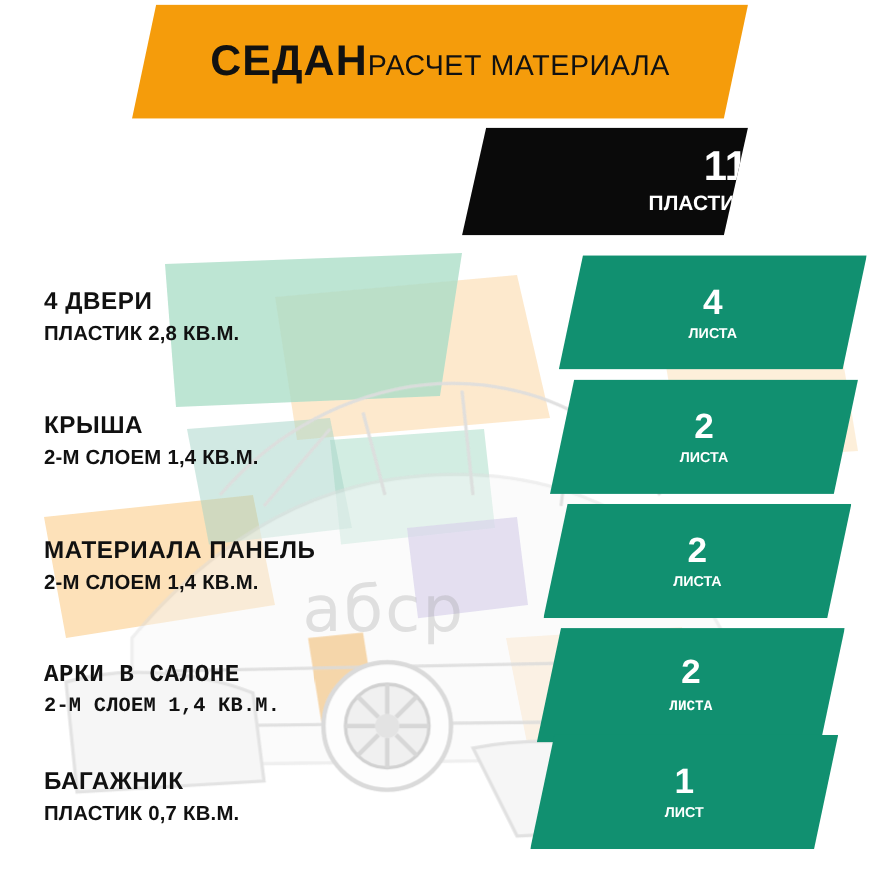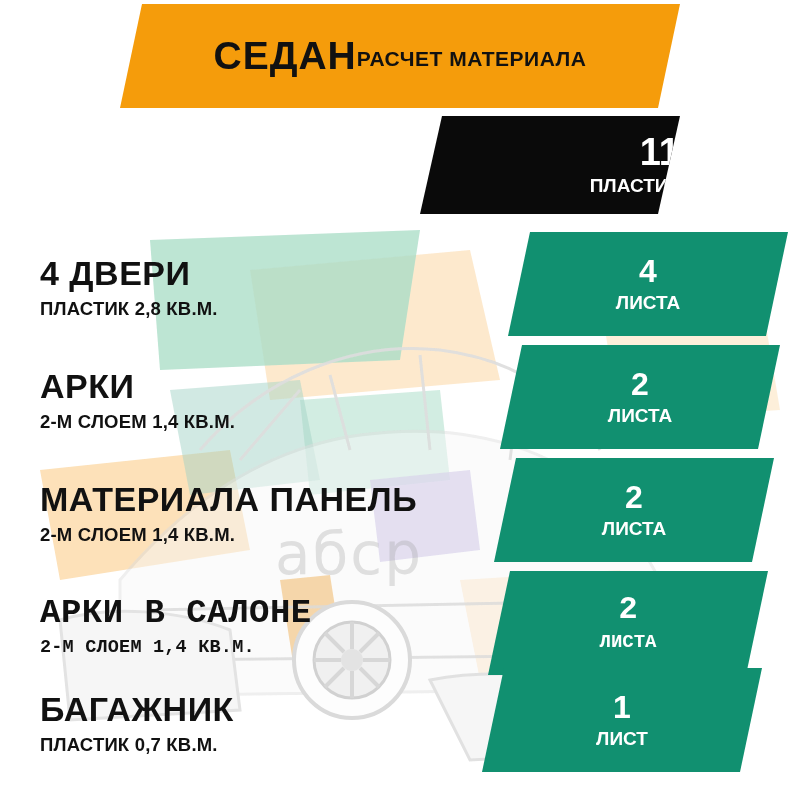--- a/index.html
+++ b/index.html
@@ -57,22 +57,22 @@
     justify-content: center;
     color: #111111;
   }
   .header-title {
     font-size: 39px;
     font-weight: bold;
     letter-spacing: 1px;
     line-height: 1.05;
   }
   .header-subtitle {
-    font-size: 21px;
-    font-weight: bold;
+    font-size: 26px;
+    font-weight: normal;
     letter-spacing: 0.5px;
     margin-top: 6px;
   }
 
   
   .total-banner {
     position: absolute;
     left: 420px;
     top: 116px;
     width: 260px;
@@ -108,21 +108,21 @@
     position: absolute;
     left: 40px;
     top: 0;
     width: 470px;
     height: 112px;
     display: flex;
     flex-direction: column;
     justify-content: center;
   }
   .row-title {
-    font-size: 34px;
+    font-size: 22px;
     font-weight: bold;
     color: #111111;
     letter-spacing: 0.5px;
     line-height: 1.05;
     white-space: nowrap;
   }
   .row-sub {
     font-size: 18.5px;
     font-weight: bold;
     color: #111111;
@@ -143,21 +143,21 @@
     align-items: center;
     justify-content: center;
     color: #ffffff;
   }
   .badge-number {
     font-size: 32px;
     font-weight: bold;
     line-height: 1;
   }
   .badge-unit {
-    font-size: 19px;
+    font-size: 13px;
     font-weight: bold;
     margin-top: 5px;
   }
 </style>
 </head>
 <body>
 
 <div class="canvas">
 
   <svg class="car-art" viewBox="0 0 800 650">
@@ -225,21 +225,21 @@
       <div class="row-sub">ПЛАСТИК 2,8 КВ.М.</div>
     </div>
     <div class="row-badge" style="left:508px;">
       <div class="badge-number">4</div>
       <div class="badge-unit">ЛИСТА</div>
     </div>
   </div>
 
   <div class="row" style="top:345px;">
     <div class="row-labels">
-      <div class="row-title">АРКИ</div>
+      <div class="row-title">КРЫША</div>
       <div class="row-sub">2-М СЛОЕМ 1,4 КВ.М.</div>
     </div>
     <div class="row-badge" style="left:500px;">
       <div class="badge-number">2</div>
       <div class="badge-unit">ЛИСТА</div>
     </div>
   </div>
 
   <div class="row" style="top:458px;">
     <div class="row-labels">

